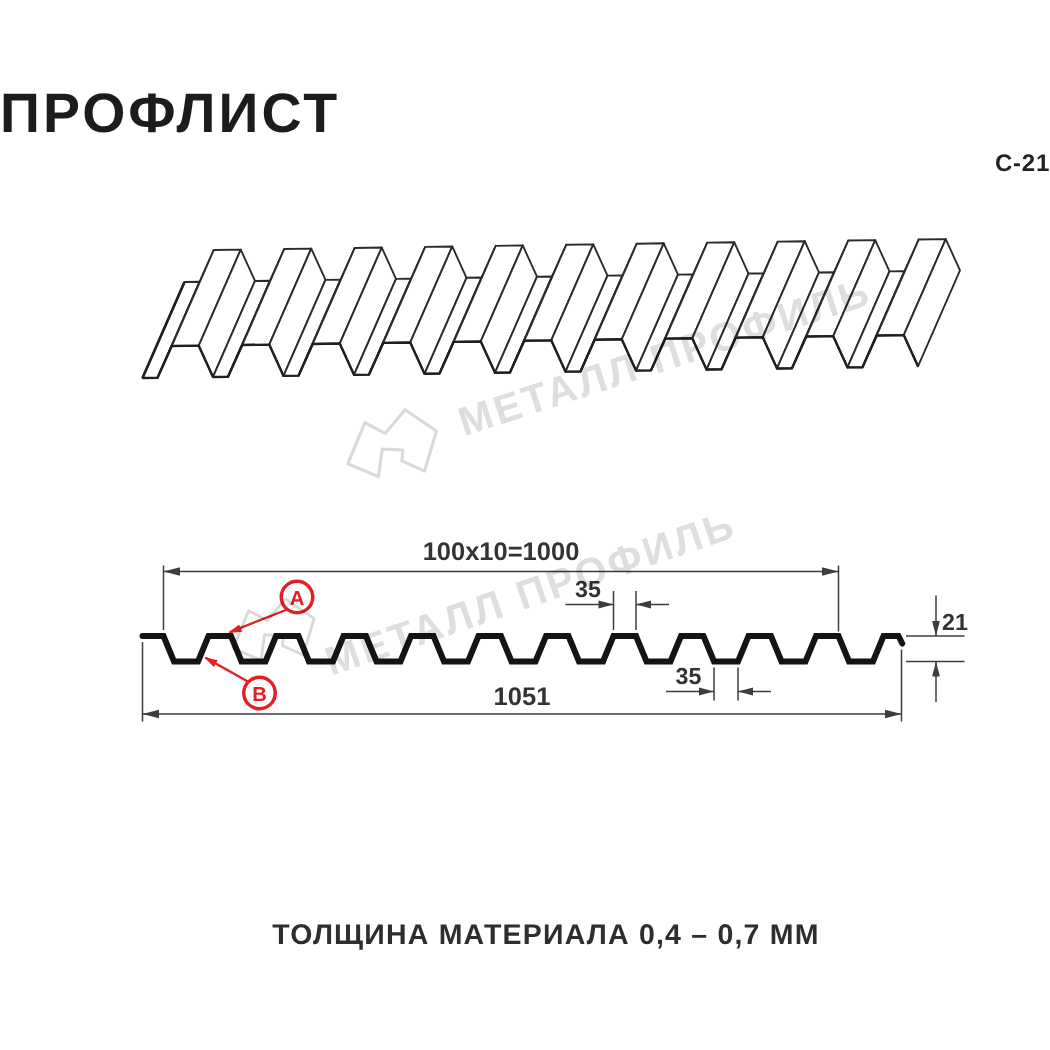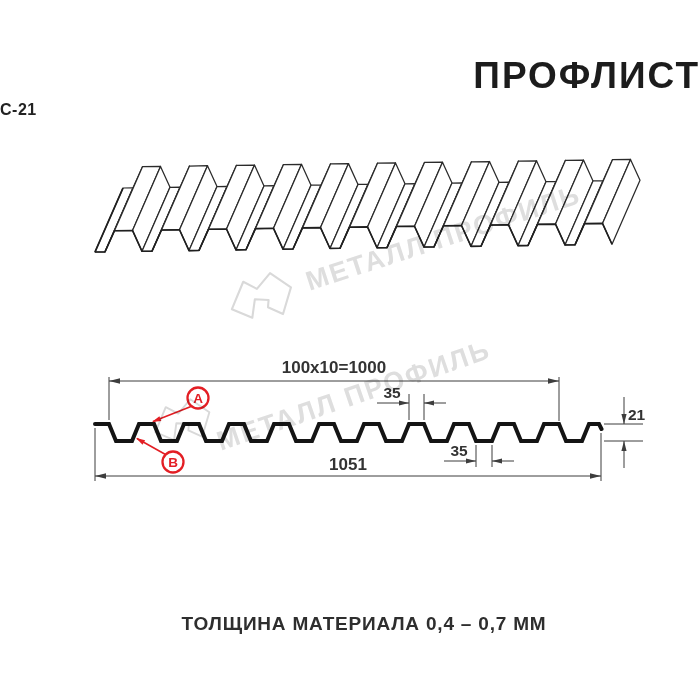--- a/index.html
+++ b/index.html
@@ -1,25 +1,25 @@
 <!DOCTYPE html>
 <html><head>
 <meta charset="utf-8">
 <style>
   html,body{margin:0;padding:0;background:#fff;}
   .canvas{
     position:relative;width:700px;height:700px;background:#ffffff;overflow:hidden;
     font-family:"Liberation Sans",sans-serif;color:#1c1c1c;
   }
   .page-title{
-    position:absolute;top:54px;left:0;width:700px;text-align:right;
+    position:absolute;top:54px;left:0;width:700px;text-align:left;
     font-size:37px;line-height:44px;font-weight:800;letter-spacing:2px;color:#1c1c1c;
   }
   .page-subtitle{
-    position:absolute;top:100px;left:0;width:700px;text-align:left;
+    position:absolute;top:100px;left:0;width:700px;text-align:right;
     font-size:16px;line-height:20px;font-weight:700;letter-spacing:0.5px;color:#222;
   }
   .footer-note{
     position:absolute;top:612px;left:14px;width:700px;text-align:center;
     font-size:19px;line-height:24px;font-weight:600;letter-spacing:0.8px;color:#2e2e2e;
   }
   #art{position:absolute;left:0;top:0;width:700px;height:700px;}
   .dim-label{font-family:"Liberation Sans",sans-serif;font-size:17px;font-weight:600;fill:#333;}
   .dim-label-sm{font-family:"Liberation Sans",sans-serif;font-size:15.5px;font-weight:600;fill:#333;}
   .callout-letter{font-family:"Liberation Sans",sans-serif;font-size:13.5px;font-weight:700;fill:#e31e24;}

